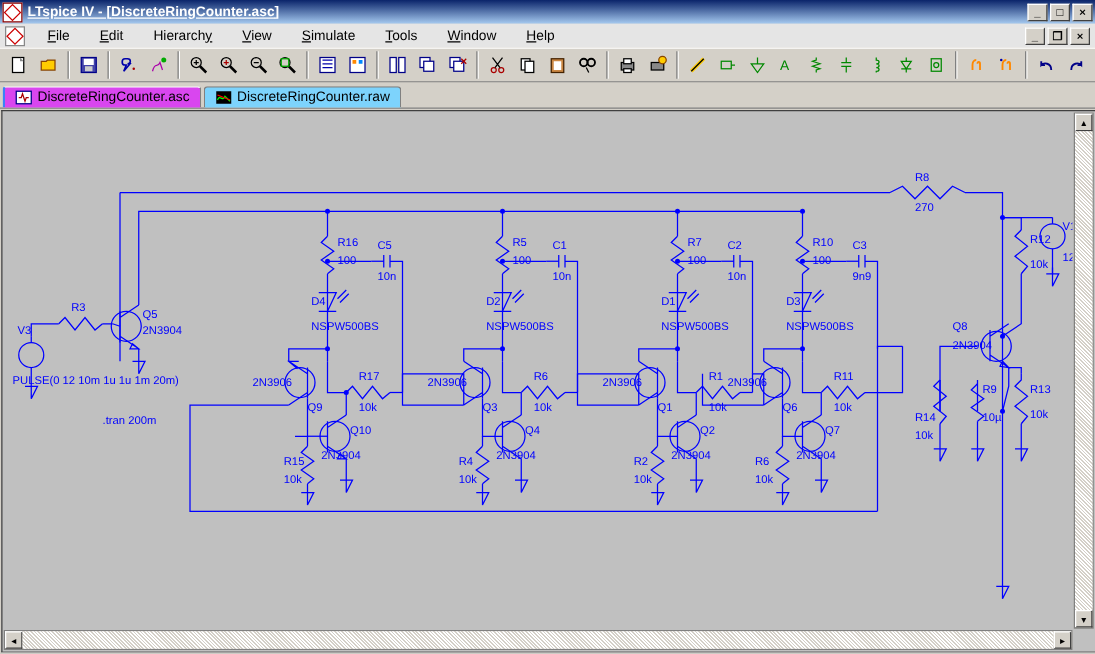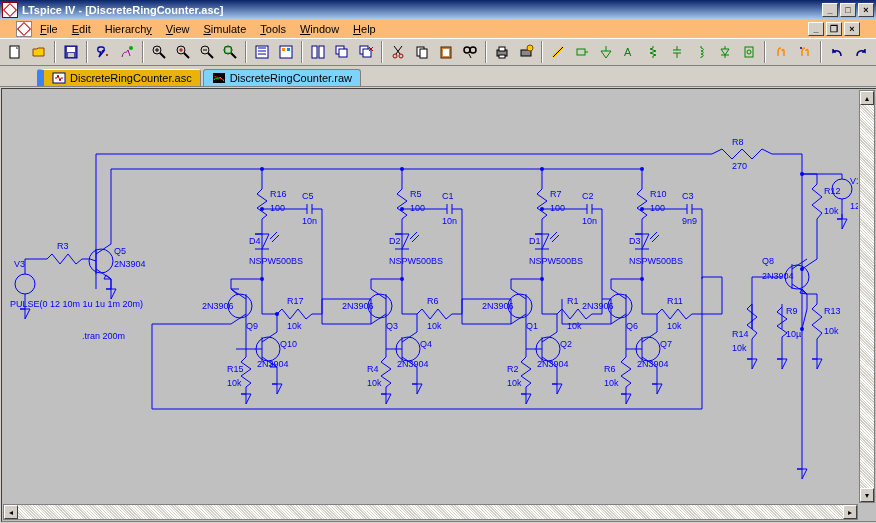--- a/index.html
+++ b/index.html
@@ -1,41 +1,41 @@
 <!DOCTYPE html>
 <html><head>
 <meta charset="utf-8">
 <style>
 * { margin: 0; padding: 0; box-sizing: border-box; font-family: "Tahoma", sans-serif; font-size: 11px; }
 body { background: #d4d0c8; width: 876px; height: 523px; overflow: hidden; }
 
 .titlebar { height: 19px; background: linear-gradient(#0a246a, #a6caf0); color: #fff; display: flex; align-items: center; padding: 0 2px; }
 .titlebar .icon { width: 16px; height: 16px; background: #fff; border: 1px solid #800; display: inline-block; margin-right: 4px; position: relative; }
 .titlebar .icon::after { content: ""; position: absolute; inset: 2px; border: 1px solid #c00; transform: rotate(45deg); }
-.titlebar .title { font-weight: bold; flex: 1; }
+.titlebar .title { font-weight: bold; flex: 1; text-decoration: underline; }
 .titlebar .winbtns { display: flex; gap: 2px; }
 .titlebar .winbtn { width: 16px; height: 14px; background: #d4d0c8; border: 1px solid #fff; border-right-color: #404040; border-bottom-color: #404040; display: flex; align-items: center; justify-content: center; font-size: 9px; font-weight: bold; color: #000; cursor: pointer; }
 
-.menubar { height: 19px; background: #fdba74; display: flex; align-items: center; padding: 0 16px; gap: 2px; }
+.menubar { height: 19px; background: #e5e5e5; display: flex; align-items: center; padding: 0 4px; gap: 12px; }
 .menubar .mdi-icon { width: 16px; height: 16px; border: 1px solid #888; background: #fff; position: relative; }
 .menubar .mdi-icon::after { content: ""; position: absolute; inset: 2px; border: 1px solid #c00; transform: rotate(45deg); }
 .menubar .menuitem { padding: 2px 6px; cursor: pointer; }
 .menubar .menuitem u { text-decoration: underline; }
 .menubar .spacer { flex: 1; }
 .menubar .mdibtns { display: flex; gap: 2px; }
 .menubar .mdibtn { width: 16px; height: 14px; background: #d4d0c8; border: 1px solid #fff; border-right-color: #404040; border-bottom-color: #404040; display: flex; align-items: center; justify-content: center; font-size: 9px; font-weight: bold; cursor: pointer; }
 
 .toolbar { height: 28px; background: #d4d0c8; border-top: 1px solid #fff; border-bottom: 1px solid #808080; display: flex; align-items: center; padding: 0 4px; gap: 2px; overflow: hidden; }
 .toolbar .sep { width: 2px; height: 22px; border-left: 1px solid #808080; border-right: 1px solid #fff; margin: 0 2px; }
 .toolbar .tbtn { width: 23px; height: 22px; border: 1px solid transparent; display: flex; align-items: center; justify-content: center; cursor: pointer; }
 .toolbar .tbtn svg { width: 16px; height: 16px; }
 
 .tabbar { height: 21px; background: #d4d0c8; display: flex; align-items: flex-end; padding: 0 2px; border-bottom: 1px solid #808080; }
 .tab { background: #7dd3fc; border: 1px solid #808080; border-bottom: none; border-top-left-radius: 3px; border-top-right-radius: 3px; padding: 2px 8px; margin-right: 2px; display: flex; align-items: center; gap: 4px; cursor: pointer; position: relative; }
-.tab.active { background: #eab308; border-top: 1px solid #fff; border-left: 7px solid #3b82f6; margin-left: 35px; }
+.tab.active { background: #d946ef; border-top: 1px solid #fff; border-left: 2px solid #3b82f6; }
 .tab .tabicon { width: 14px; height: 12px; }
 
 .canvas { position: relative; width: 100%; height: 434px; background: #c0c0c0; border: 1px solid #808080; border-top-color: #404040; border-left-color: #404040; margin: 1px; overflow: auto; }
 .sch { position: absolute; left: 0; top: 0; }
 .sch text { font-family: Arial, sans-serif; font-size: 9px; fill: #0000ff; }
 .sch .wire { stroke: #0000ff; stroke-width: 1; fill: none; }
 .sch .comp { stroke: #0000ff; stroke-width: 1; fill: none; }
 .scrollbar-h { position: absolute; bottom: 1px; left: 1px; right: 18px; height: 16px; background: #d4d0c8; border: 1px solid #808080; display:flex; }
 .scrollbar-v { position: absolute; top: 1px; right: 1px; bottom: 18px; width: 16px; background: #d4d0c8; border: 1px solid #808080; display:flex; flex-direction:column;}
 .sbbtn { width:14px; height:14px; background:#d4d0c8; border:1px solid #fff; border-right-color:#404040; border-bottom-color:#404040; display:flex;align-items:center;justify-content:center;font-size:8px;}

